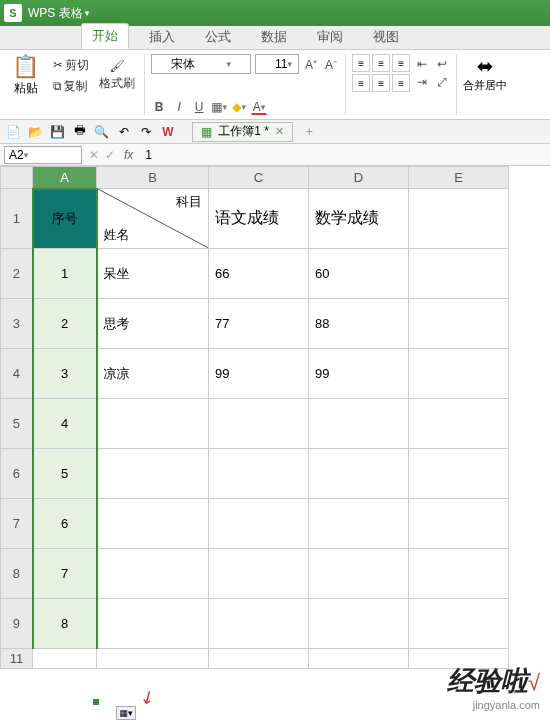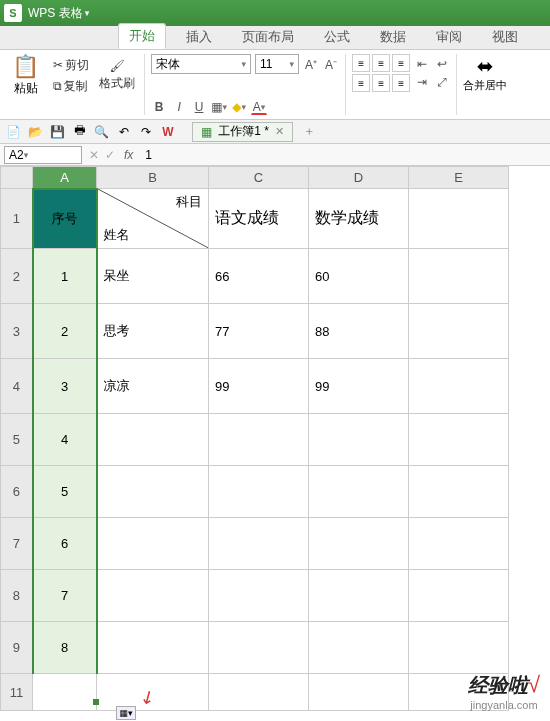--- a/index.html
+++ b/index.html
@@ -1,30 +1,30 @@
 <!DOCTYPE html>
 <html><head>
 <meta charset="utf-8">
 <style>
 * { box-sizing: border-box; margin: 0; padding: 0; }
 body { font-family: "Microsoft YaHei", Arial, sans-serif; font-size: 12px; background: #fff; width: 550px; height: 721px; overflow: hidden; position: relative; }
 .titlebar { height: 26px; background: linear-gradient(#4a9e4a,#3d8b3d); display: flex; align-items: center; padding: 0 4px; color: #fff; }
 .titlebar .logo { width: 18px; height: 18px; background: #fff; color: #3d8b3d; font-weight: bold; display: flex; align-items: center; justify-content: center; border-radius: 2px; margin-right: 6px; font-size: 11px;}
 .titlebar .dd { font-size: 9px; margin-left: 2px; }
-.tabs { height: 24px; background: #ededed; display: flex; align-items: flex-end; padding-left: 118px; border-bottom: 1px solid #ccc; gap: 10px;}
+.tabs { height: 24px; background: #ededed; display: flex; align-items: flex-end; padding-left: 81px; border-bottom: 1px solid #ccc; gap: 10px;}
 .tab { padding: 3px 10px; font-size: 13px; color: #555; cursor: pointer;}
 .tab.active { background: #fff; color: #3d8b3d; border: 1px solid #ccc; border-bottom: 1px solid #fff; border-top-left-radius: 3px; border-top-right-radius: 3px;}
 .ribbon { height: 70px; background: #fff; border-bottom: 1px solid #ccc; display: flex; padding: 4px 6px; gap: 6px;}
 .rgroup { display: flex; flex-direction: column; justify-content: space-between; border-right: 1px solid #ddd; padding-right: 6px;}
 .rrow { display: flex; align-items: center; gap: 4px; }
 .ricon { width: 16px; height: 16px; display:inline-flex; align-items:center; justify-content:center; font-size:12px; color:#555; border:1px solid transparent;}
 .rbtn { display:flex; align-items:center; gap:2px; padding:1px 3px; cursor:pointer; font-size:12px; color:#333;}
 .big-paste { display:flex; flex-direction:column; align-items:center; width:40px; cursor:pointer;}
 .big-paste .pi { font-size:22px;}
-.fontbox, .sizebox { border:1px solid #aaa; height:20px; font-size:12px; padding:0 4px; display:flex; align-items:center; justify-content:space-between; background:#fff;}
+.fontbox, .sizebox { border:1px solid #aaa; height:20px; font-size:12px; padding:0 19px; display:flex; align-items:center; justify-content:space-between; background:#fff;}
 .fontbox{width:100px;} .sizebox{width:44px;}
 .tiny{font-size:9px;color:#777;}
 .align-grid { display:grid; grid-template-columns:repeat(3,18px); grid-template-rows:repeat(2,18px); gap:2px;}
 .align-grid div{border:1px solid #ccc; display:flex;align-items:center;justify-content:center;font-size:10px;cursor:pointer;}
 .merge{display:flex;flex-direction:column;align-items:center;width:44px;cursor:pointer;}
 .merge .mi{font-size:20px;}
 .qat{height:24px;background:#f3f3f3;border-bottom:1px solid #ccc;display:flex;align-items:center;padding:0 6px;gap:6px;}
 .qat .qi{width:16px;height:16px;display:flex;align-items:center;justify-content:center;cursor:pointer;font-size:12px;}
 .doc-tab{height:20px;margin-left:10px;padding:0 8px;border:1px solid #bbb;background:#eef6ee;display:flex;align-items:center;gap:6px;font-size:12px;cursor:pointer;}
 .doc-tab .x{color:#888;font-size:11px;}
@@ -32,56 +32,55 @@
 .formula{height:22px;background:#f8f8f8;border-bottom:1px solid #ccc;display:flex;align-items:center;}
 .namebox{width:78px;height:18px;border:1px solid #aaa;margin:0 4px;background:#fff;display:flex;align-items:center;padding:0 4px;font-size:12px;}
 .fx{font-style:italic;color:#666;margin:0 6px;}
 .fval{font-size:12px;padding-left:6px;}
 .sheet{position:relative;}
 table.grid{border-collapse:collapse;}
 .grid th,.grid td{border:1px solid #ccc;font-size:13px;}
 .colh{background:#e9e9e9;text-align:center;height:22px;font-weight:normal;color:#555;}
 .rowh{background:#e9e9e9;text-align:center;width:32px;font-weight:normal;color:#555;font-size:12px;}
 .corner{background:#e9e9e9;width:32px;height:22px;}
-.cell{padding:18px 6px;vertical-align:middle;}
+.cell{padding:6px 6px;vertical-align:middle;}
 .center{text-align:center;}
 .right{text-align:left;}
 .colA{width:64px;} .colB{width:112px;} .colC{width:100px;} .colD{width:100px;} .colE{width:100px;}
 .row-data{height:50px;font-size:16px;}
 .row-h1{height:60px;}
 .sel-col .colh.colA-h{background:#5aa15a;color:#fff;}
 .sel-col td.colA-c{background:#e6f2e0;border-left:2px solid #3d8b3d;border-right:2px solid #3d8b3d;}
 .sel-col tr.first td.colA-c{border-top:2px solid #3d8b3d;}
 .sel-col tr.last td.colA-c{border-bottom:2px solid #3d8b3d;}
 .sel-col tr.first td.colA-c{background:#0f766e;}
 .diag{position:relative;}
 .diag svg{position:absolute;left:0;top:0;width:100%;height:100%;}
 .diag .t1{position:absolute;right:6px;top:4px;}
 .diag .t2{position:absolute;left:6px;bottom:4px;}
 .fill-handle{position:absolute;width:6px;height:6px;background:#3d8b3d;}
 .hint-btn{position:absolute;width:20px;height:14px;border:1px solid #aaa;background:#eef;display:flex;align-items:center;justify-content:center;font-size:9px;}
 .arrow{position:absolute;color:#d33;font-size:18px;transform:rotate(-30deg);}
 .watermark{position:absolute;right:10px;bottom:10px;text-align:right;}
-.watermark .w1{font-size:20px;font-weight:bold;color:#222;font-style:italic;}
+.watermark .w1{font-size:27px;font-weight:bold;color:#222;font-style:italic;}
 .watermark .ck{color:#d33;font-size:22px;}
-.watermark .w2{font-size:11px;color:#888;text-align:center;}
+.watermark .w2{font-size:11px;color:#888;}
 </style>
 </head>
 <body>
 
 <div class="titlebar">
   <div class="logo">S</div>
   <span>WPS 表格</span>
   <span class="dd">▾</span>
 </div>
 
 <div class="tabs">
   <div class="tab active">开始</div>
   <div class="tab">插入</div>
-  <div class="tab">页面布局</div>
   <div class="tab">公式</div>
   <div class="tab">数据</div>
   <div class="tab">审阅</div>
   <div class="tab">视图</div>
 </div>
 
 <div class="ribbon">
   <div class="rgroup">
     <div class="rrow">
       <div class="big-paste">

